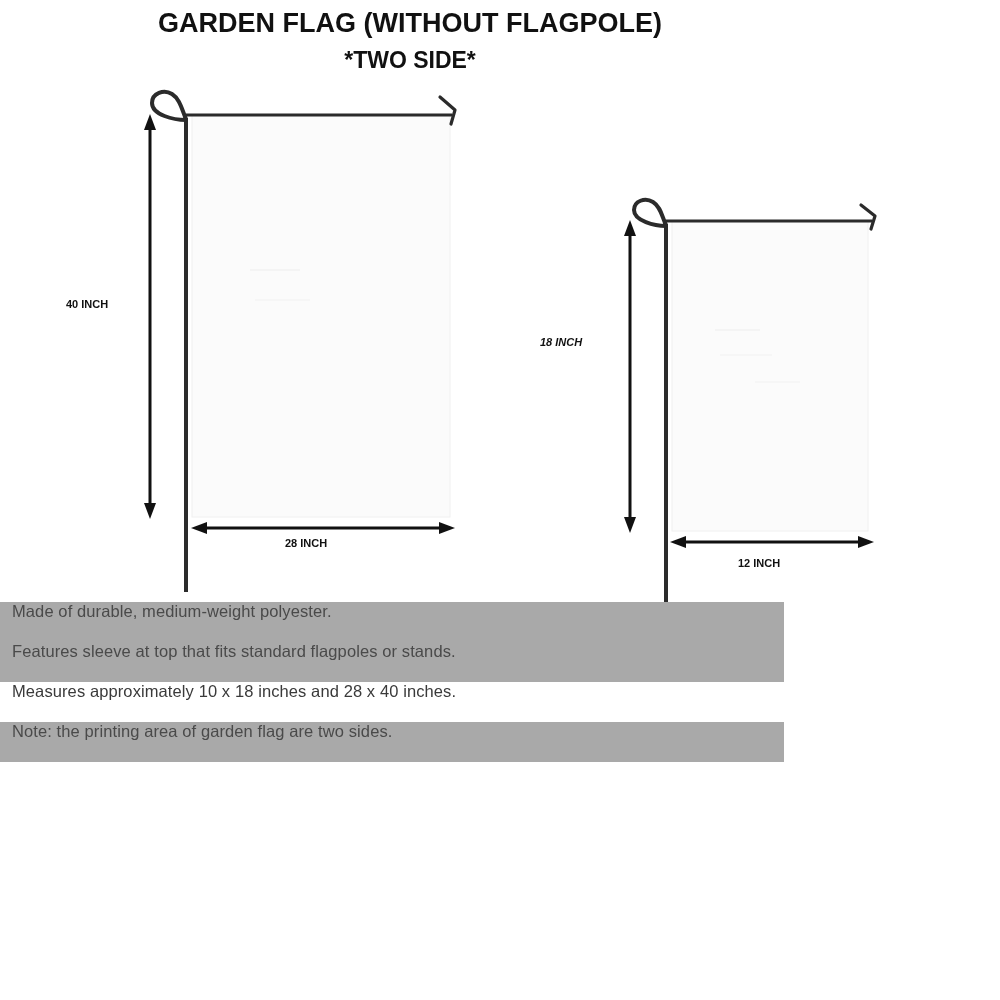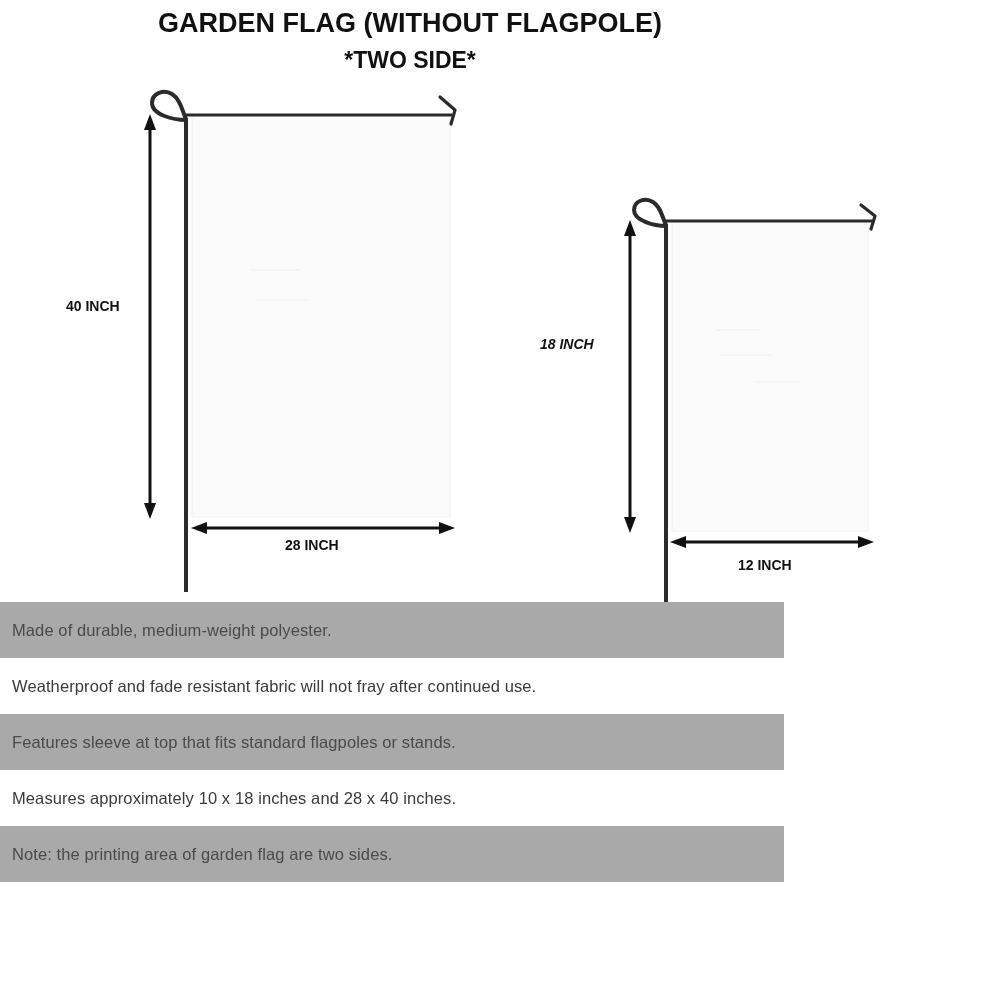--- a/index.html
+++ b/index.html
@@ -45,41 +45,41 @@
   #diagram {
     position: absolute;
     top: 0; left: 0;
     width: 1000px;
     height: 1000px;
   }
 
   
   .dim-label {
     position: absolute;
-    font-size: 14px;
+    font-size: 11px;
     font-weight: bold;
     color: #111111;
     white-space: nowrap;
   }
   #dim-40 { left: 66px; top: 298px; }
   #dim-28 { left: 285px; top: 537px; }
   #dim-18 { left: 540px; top: 336px; font-style: italic; }
   #dim-12 { left: 738px; top: 551px; margin-top: 6px; }
 
   
   .features {
     position: absolute;
     left: 0;
     top: 602px;
     width: 784px;
   }
   .feature-row {
-    height: 56px;
+    height: 40px;
     display: flex;
-    align-items: center;
+    align-items: flex-start;
     padding-left: 12px;
     font-size: 16.5px;
     color: #3a3a3a;
     letter-spacing: 0.1px;
   }
   .feature-row.shaded {
     background: #a9a9a9;
     color: #4a4a4a;
   }
   .feature-row.plain {
@@ -146,23 +146,20 @@
 
   <div class="dim-label" id="dim-40">40 INCH</div>
   <div class="dim-label" id="dim-28">28 INCH</div>
   <div class="dim-label" id="dim-18">18 INCH</div>
   <div class="dim-label" id="dim-12">12 INCH</div>
 
   <div class="features">
     <div class="feature-row shaded">
       <span>Made of durable, medium-weight polyester.</span>
     </div>
-    <div class="feature-row plain">
-      <span>Weatherproof and fade resistant fabric will not fray after continued use.</span>
-    </div>
     <div class="feature-row shaded">
       <span>Features sleeve at top that fits standard flagpoles or stands.</span>
     </div>
     <div class="feature-row plain">
       <span>Measures approximately 10 x 18 inches and 28 x 40 inches.</span>
     </div>
     <div class="feature-row shaded">
       <span>Note: the printing area of garden flag are two sides.</span>
     </div>
   </div>

